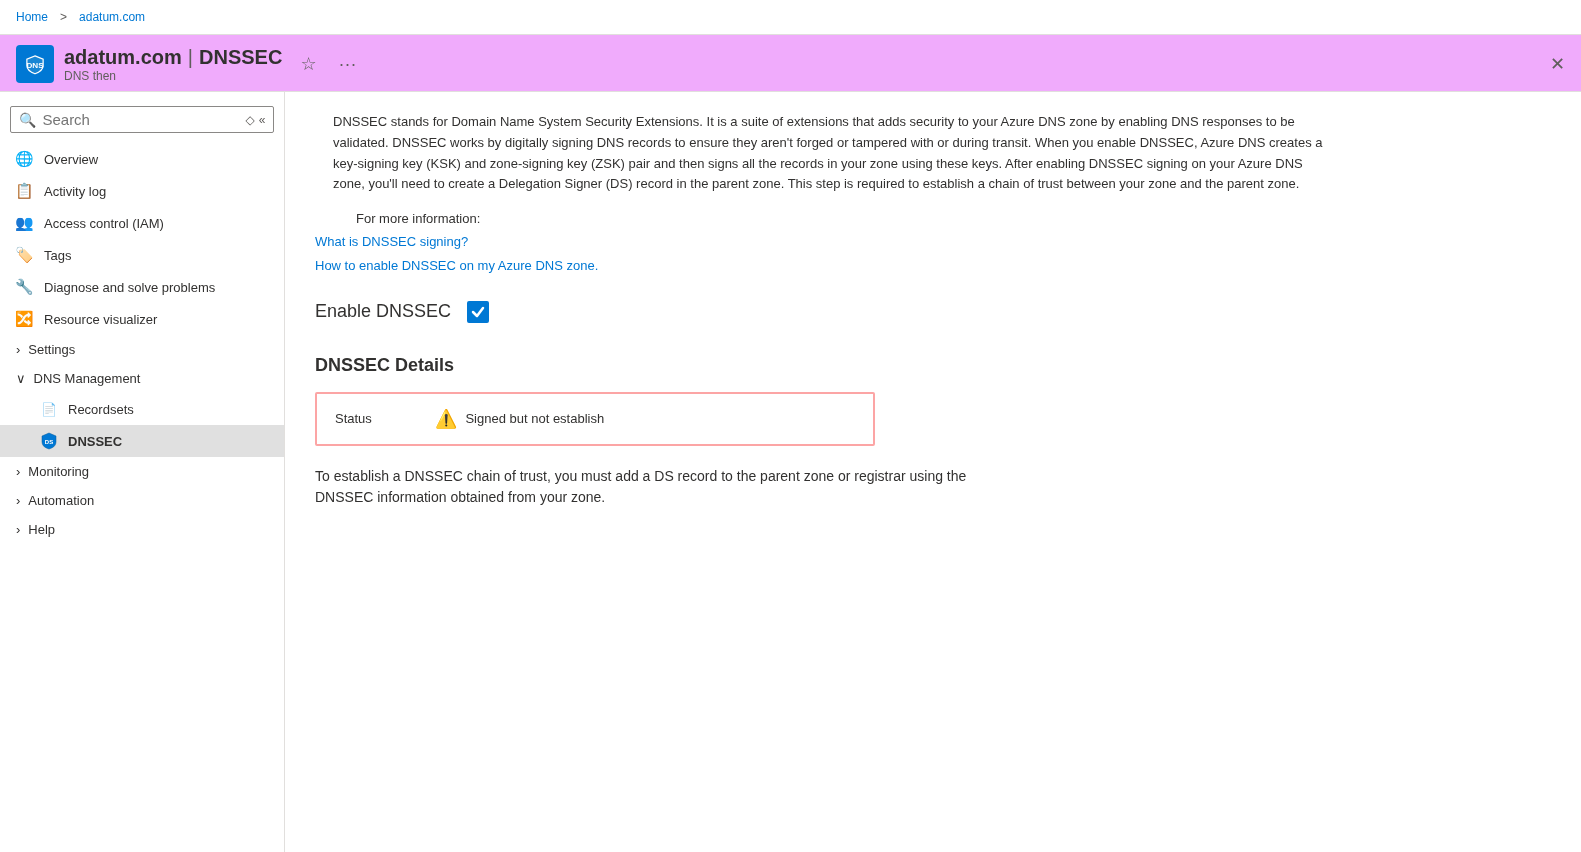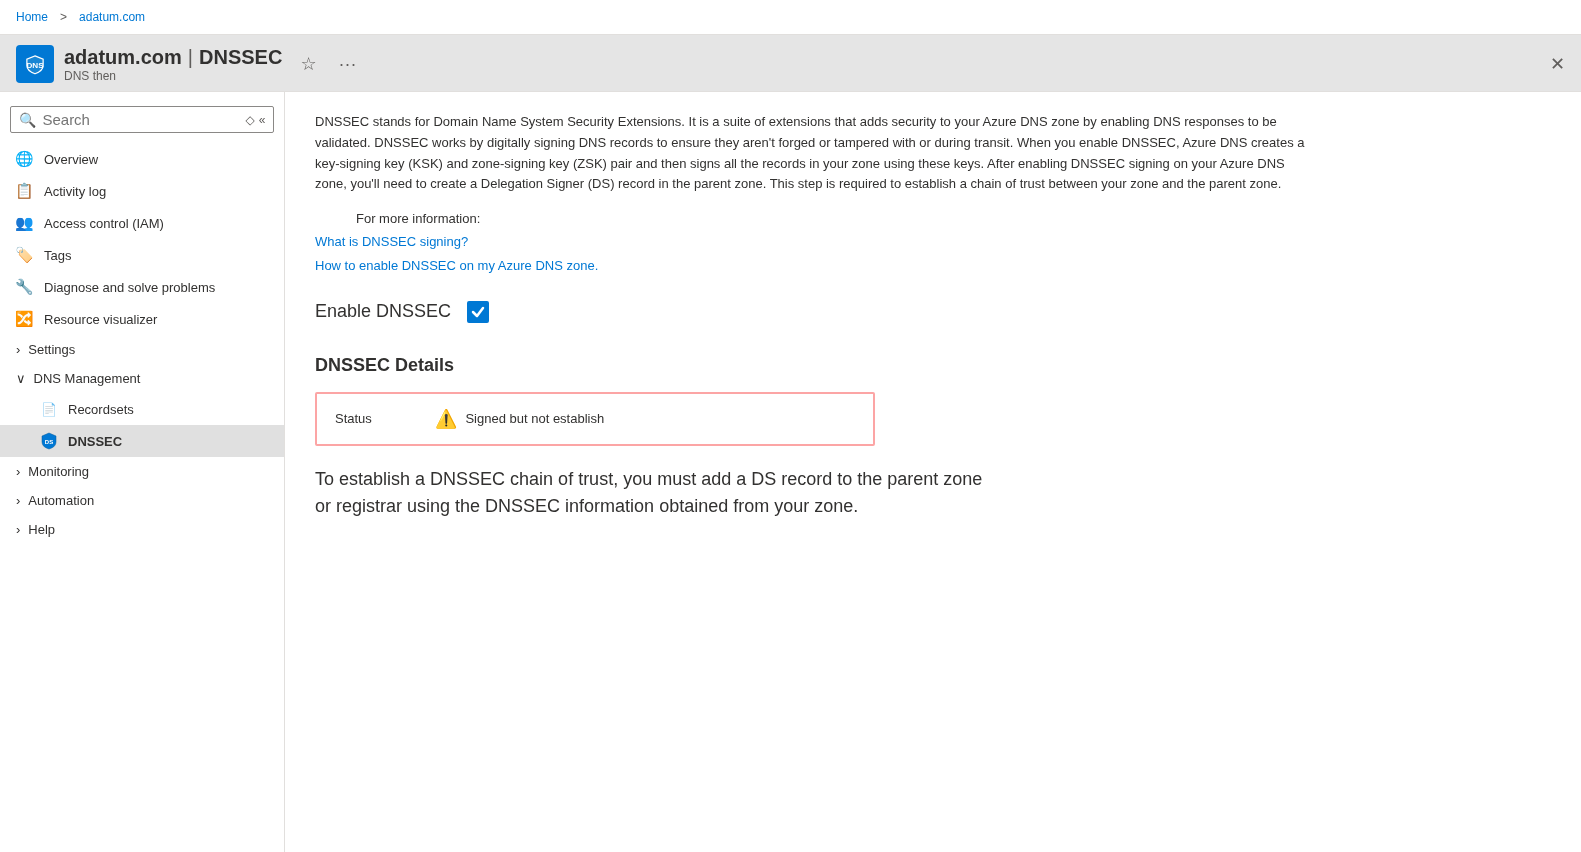--- a/index.html
+++ b/index.html
@@ -5,21 +5,21 @@
     * { box-sizing: border-box; margin: 0; padding: 0; }
     body { font-family: 'Segoe UI', Arial, sans-serif; font-size: 13px; color: #323130; background: #fff; display: flex; flex-direction: column; height: 852px; overflow: hidden; }
 
     
     .top-bar { display: flex; align-items: center; padding: 10px 16px; border-bottom: 1px solid #e1dfdd; background: #fff; }
     .breadcrumb { display: flex; align-items: center; gap: 12px; font-size: 12px; color: #0078d4; }
     .breadcrumb span { cursor: pointer; }
     .breadcrumb .sep { color: #605e5c; }
 
     
-    .header { display: flex; align-items: center; padding: 10px 16px 8px; border-bottom: 1px solid #e1dfdd; background: #e5e5e5; }
+    .header { display: flex; align-items: center; padding: 10px 16px 8px; border-bottom: 1px solid #e1dfdd; background: #f0abfc; }
     .header-icon { width: 40px; height: 40px; margin-right: 10px; flex-shrink: 0; }
     .header-title { display: flex; flex-direction: column; }
     .header-title .resource-name { font-size: 20px; font-weight: 600; color: #323130; }
     .header-title .resource-type { font-size: 12px; color: #605e5c; }
     .header-actions { display: flex; align-items: center; gap: 10px; margin-left: 12px; }
     .header-actions .star-btn, .header-actions .more-btn { background: none; border: none; cursor: pointer; font-size: 18px; color: #605e5c; padding: 2px 6px; }
     .close-btn { margin-left: auto; background: none; border: none; cursor: pointer; font-size: 18px; color: #605e5c; }
 
     
     .main-layout { display: flex; flex: 1; overflow: hidden; }
@@ -33,38 +33,38 @@
     .search-box .collapse-icons span { color: #605e5c; font-size: 12px; cursor: pointer; }
 
     .nav-item { display: flex; align-items: center; padding: 7px 12px 7px 16px; cursor: pointer; gap: 10px; color: #323130; font-size: 13px; border-radius: 0; }
     .nav-item.active { background: #e0e0e0; font-weight: 600; }
     .nav-item .nav-icon { width: 18px; height: 18px; flex-shrink: 0; display: flex; align-items: center; justify-content: center; font-size: 15px; }
     .nav-item.child { padding-left: 40px; }
     .nav-section-label { padding: 7px 12px 7px 16px; font-size: 13px; color: #323130; display: flex; align-items: center; gap: 8px; cursor: pointer; }
 
     
     .content { flex: 1; overflow-y: auto; padding: 20px 30px; background: #fff; }
-    .description-text { font-size: 13px; line-height: 1.6; color: #323130; max-width: 1000px; margin-bottom: 16px; }
+    .description-text { font-size: 13px; line-height: 1.6; color: #323130; max-width: 1000px; margin-bottom: 16px; margin-left: 18px; }
     .info-links { margin-bottom: 24px; }
     .info-links .label { font-size: 13px; color: #323130; margin-bottom: 4px; margin-left: 41px; }
     .info-links a { color: #0078d4; text-decoration: none; display: block; font-size: 13px; line-height: 1.8; }
 
     .enable-section { display: flex; align-items: center; gap: 16px; margin: 24px 0 32px; }
     .enable-label { font-size: 18px; color: #323130; }
     .checkbox-blue { width: 22px; height: 22px; background: #0078d4; border: 2px solid #0078d4; border-radius: 2px; display: flex; align-items: center; justify-content: center; cursor: pointer; }
     .checkbox-blue svg { width: 14px; height: 14px; }
 
     .details-section { margin-top: 8px; }
     .details-title { font-size: 18px; font-weight: 700; color: #323130; margin-bottom: 16px; }
     .status-card { border: 2px solid #fca5a5; border-radius: 2px; display: flex; align-items: center; padding: 14px 18px; max-width: 560px; margin-bottom: 20px; }
     .status-label { font-size: 13px; color: #323130; width: 100px; }
     .status-value { display: flex; align-items: center; gap: 8px; font-size: 13px; color: #323130; }
     .warning-icon { font-size: 18px; }
 
-    .bottom-note { font-size: 18px; color: #323130; max-width: 680px; line-height: 1.5; }
+    .bottom-note { font-size: 14px; color: #323130; max-width: 680px; line-height: 1.5; }
 
     
     .icon-dns { background: #0078d4; border-radius: 4px; width: 38px; height: 38px; display: flex; align-items: center; justify-content: center; }
     .icon-dns svg { width: 26px; height: 26px; }
   </style>
 </head>
 <body>
 
 <div class="top-bar">
   <div class="breadcrumb">

